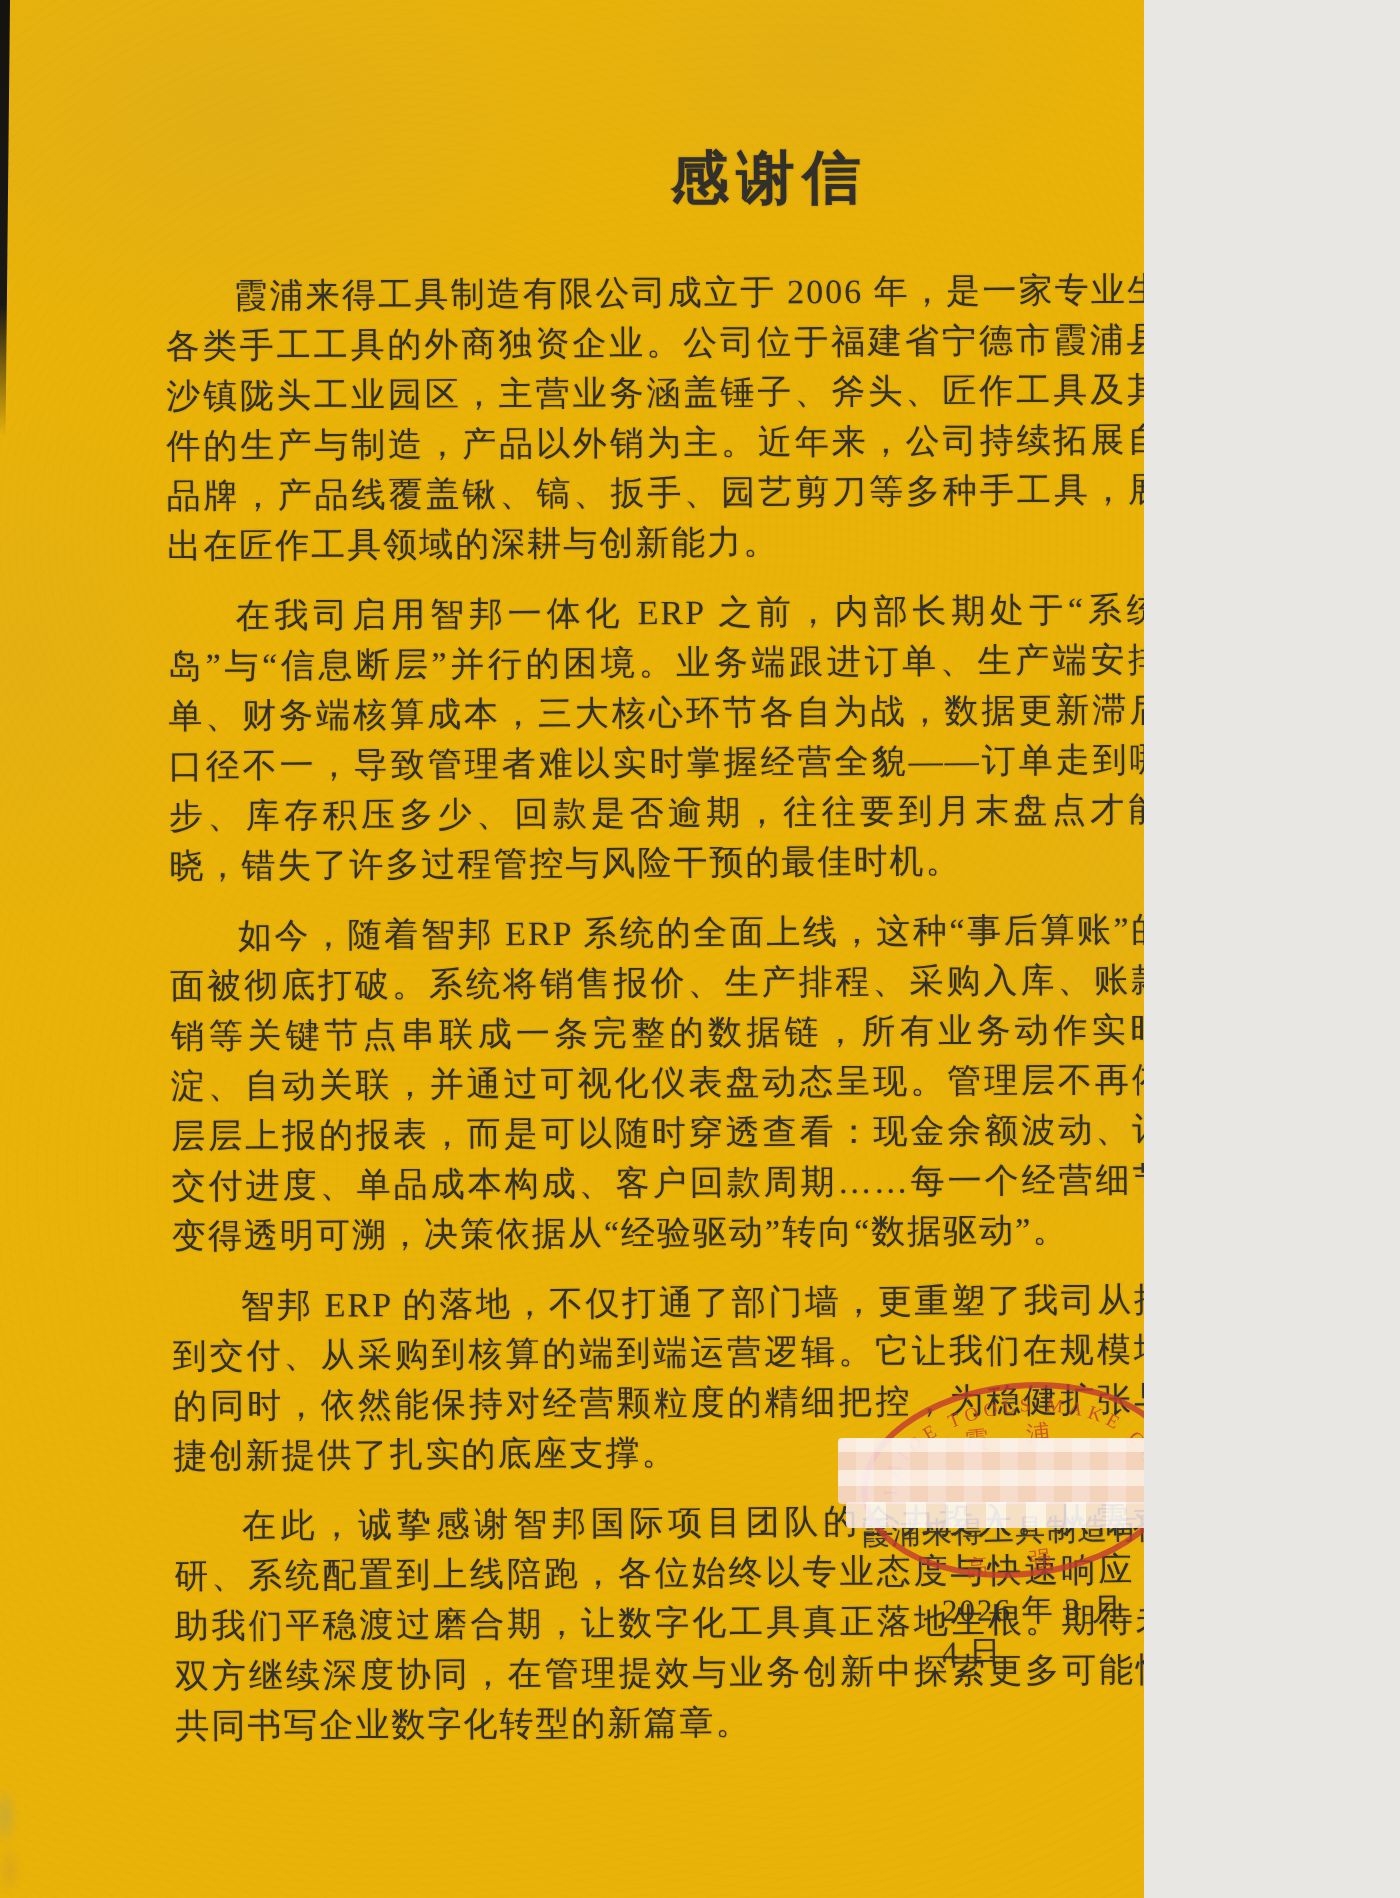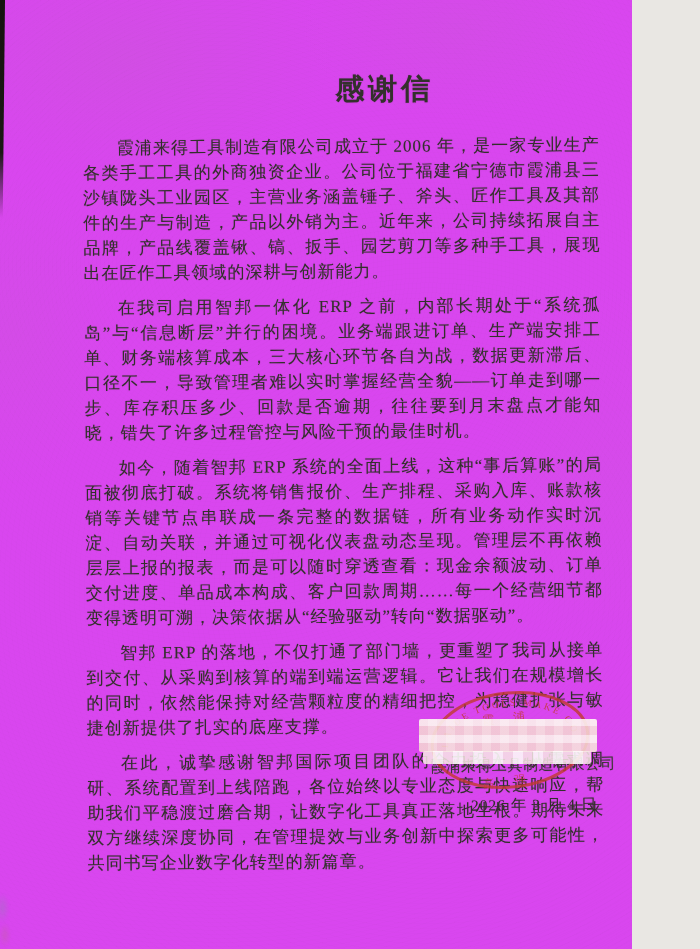--- a/index.html
+++ b/index.html
@@ -2,22 +2,22 @@
 <html><head>
 <meta charset="utf-8">
 <style>
   html,body{margin:0;padding:0;}
   body{
     width:700px;height:949px;overflow:hidden;
     background:#e9e7e3;
     font-family:"Liberation Serif","DejaVu Serif",serif;
   }
   .scan{
-    position:relative;width:632px;height:949px;
-    background:#d946ef;
+    position:relative;width:572px;height:949px;
+    background:#eab308;
     overflow:hidden;
   }
   
   .scan::before{
     content:"";position:absolute;inset:0;pointer-events:none;
     background:
       radial-gradient(ellipse 320px 190px at 20% 6%, rgba(150,145,135,.10), transparent 65%),
       radial-gradient(ellipse 260px 150px at 72% 3%, rgba(150,145,135,.08), transparent 60%),
       radial-gradient(ellipse 180px 260px at 2% 35%, rgba(150,145,135,.07), transparent 60%),
       radial-gradient(ellipse 220px 320px at 97% 50%, rgba(160,155,145,.05), transparent 60%),

